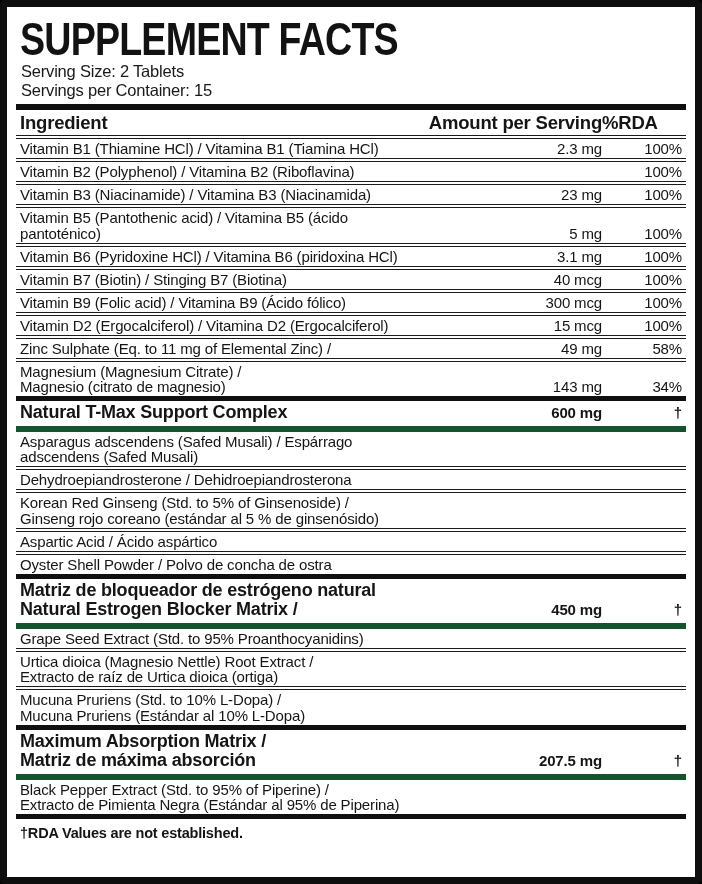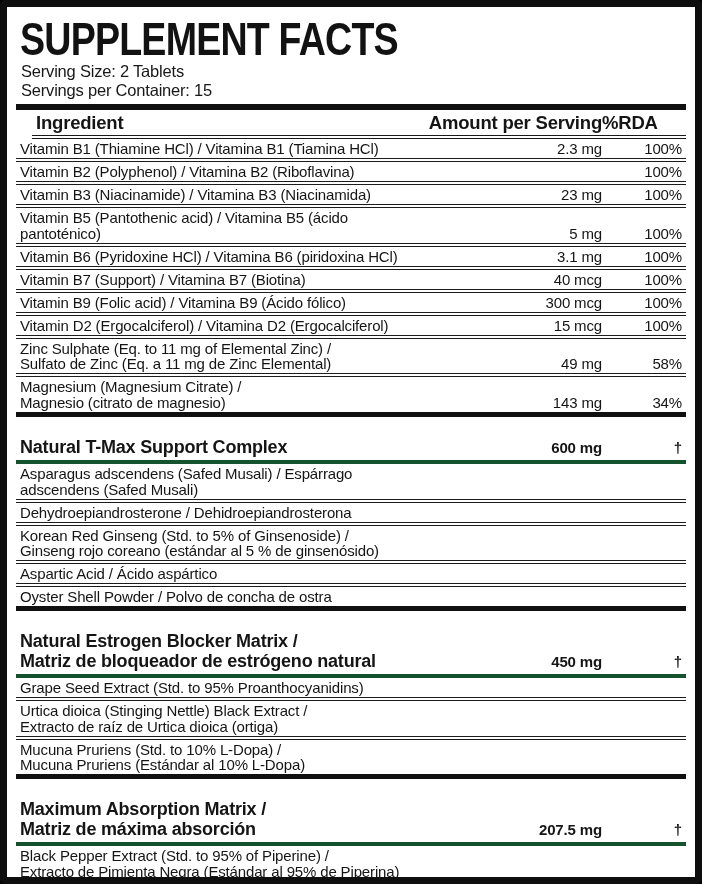--- a/index.html
+++ b/index.html
@@ -40,39 +40,38 @@
     height: 6px; background: #101010;
     margin-top: 4px;
   }
   .bar.thin { height: 5px; margin-top: 0; }
   .thead {
     display: flex; align-items: flex-end;
     font-weight: 700; font-size: 18.5px; line-height: 20px;
     letter-spacing: -0.2px;
     padding: 3px 4px 2px 4px;
     border-bottom: 4px double #1a1a1a;
-    margin-left: 16px;
   }
   .thead .name { flex: 1; }
   .thead .amt { width: 178px; text-align: right; white-space: nowrap; }
   .thead .rda { width: 80px; text-align: left; white-space: nowrap; }
   #rows .row {
     display: flex; align-items: flex-end;
     padding: 2px 4px 1.5px 4px;
     font-size: 15px; line-height: 15.5px;
     letter-spacing: -0.15px;
   }
   #rows .row .name { flex: 1; padding-right: 6px; }
   #rows .row .amt { width: 172px; text-align: right; white-space: nowrap; }
   #rows .row .rda { width: 80px; text-align: right; white-space: nowrap; }
   #rows .row.item + .row.item { border-top: 4px double #1c1c1c; }
   #rows .row.section {
     border-top: 5px solid #101010;
-    border-bottom: 4px solid #14532d;
-    padding-top: 21px; padding-bottom: 3px;
+    border-bottom: 6px solid #14532d;
+    padding-top: 2px; padding-bottom: 3px;
   }
   #rows .row.section .name {
     font-weight: 700; font-size: 18px; line-height: 19.5px;
     letter-spacing: -0.2px;
   }
   #rows .row.section .amt,
   #rows .row.section .rda {
     font-weight: 700; font-size: 15px; line-height: 19.5px;
   }
   .footnotes { padding: 5px 4px 0 4px; }
@@ -129,21 +128,21 @@
       </div>
       <div class="row item">
         <div class="name">
           <div>Vitamin B6 (Pyridoxine HCl) / Vitamina B6 (piridoxina HCl)</div>
         </div>
         <div class="amt">3.1 mg</div>
         <div class="rda">100%</div>
       </div>
       <div class="row item">
         <div class="name">
-          <div>Vitamin B7 (Support) / Vitamina B7 (Biotina)</div>
+          <div>Vitamin B7 (Biotin) / Stinging B7 (Biotina)</div>
         </div>
         <div class="amt">40 mcg</div>
         <div class="rda">100%</div>
       </div>
       <div class="row item">
         <div class="name">
           <div>Vitamin B9 (Folic acid) / Vitamina B9 (Ácido fólico)</div>
         </div>
         <div class="amt">300 mcg</div>
         <div class="rda">100%</div>
@@ -151,21 +150,20 @@
       <div class="row item">
         <div class="name">
           <div>Vitamin D2 (Ergocalciferol) / Vitamina D2 (Ergocalciferol)</div>
         </div>
         <div class="amt">15 mcg</div>
         <div class="rda">100%</div>
       </div>
       <div class="row item">
         <div class="name">
           <div>Zinc Sulphate (Eq. to 11 mg of Elemental Zinc) /</div>
-          <div>Sulfato de Zinc (Eq. a 11 mg de Zinc Elemental)</div>
         </div>
         <div class="amt">49 mg</div>
         <div class="rda">58%</div>
       </div>
       <div class="row item">
         <div class="name">
           <div>Magnesium (Magnesium Citrate) /</div>
           <div>Magnesio (citrato de magnesio)</div>
         </div>
         <div class="amt">143 mg</div>
@@ -209,36 +207,36 @@
       </div>
       <div class="row item">
         <div class="name">
           <div>Oyster Shell Powder / Polvo de concha de ostra</div>
         </div>
         <div class="amt"></div>
         <div class="rda"></div>
       </div>
       <div class="row section">
         <div class="name">
+          <div>Matriz de bloqueador de estrógeno natural</div>
           <div>Natural Estrogen Blocker Matrix /</div>
-          <div>Matriz de bloqueador de estrógeno natural</div>
         </div>
         <div class="amt">450 mg</div>
         <div class="rda">†</div>
       </div>
       <div class="row item">
         <div class="name">
           <div>Grape Seed Extract (Std. to 95% Proanthocyanidins)</div>
         </div>
         <div class="amt"></div>
         <div class="rda"></div>
       </div>
       <div class="row item">
         <div class="name">
-          <div>Urtica dioica (Stinging Nettle) Black Extract /</div>
+          <div>Urtica dioica (Magnesio Nettle) Root Extract /</div>
           <div>Extracto de raíz de Urtica dioica (ortiga)</div>
         </div>
         <div class="amt"></div>
         <div class="rda"></div>
       </div>
       <div class="row item">
         <div class="name">
           <div>Mucuna Pruriens (Std. to 10% L-Dopa) /</div>
           <div>Mucuna Pruriens (Estándar al 10% L-Dopa)</div>
         </div>

